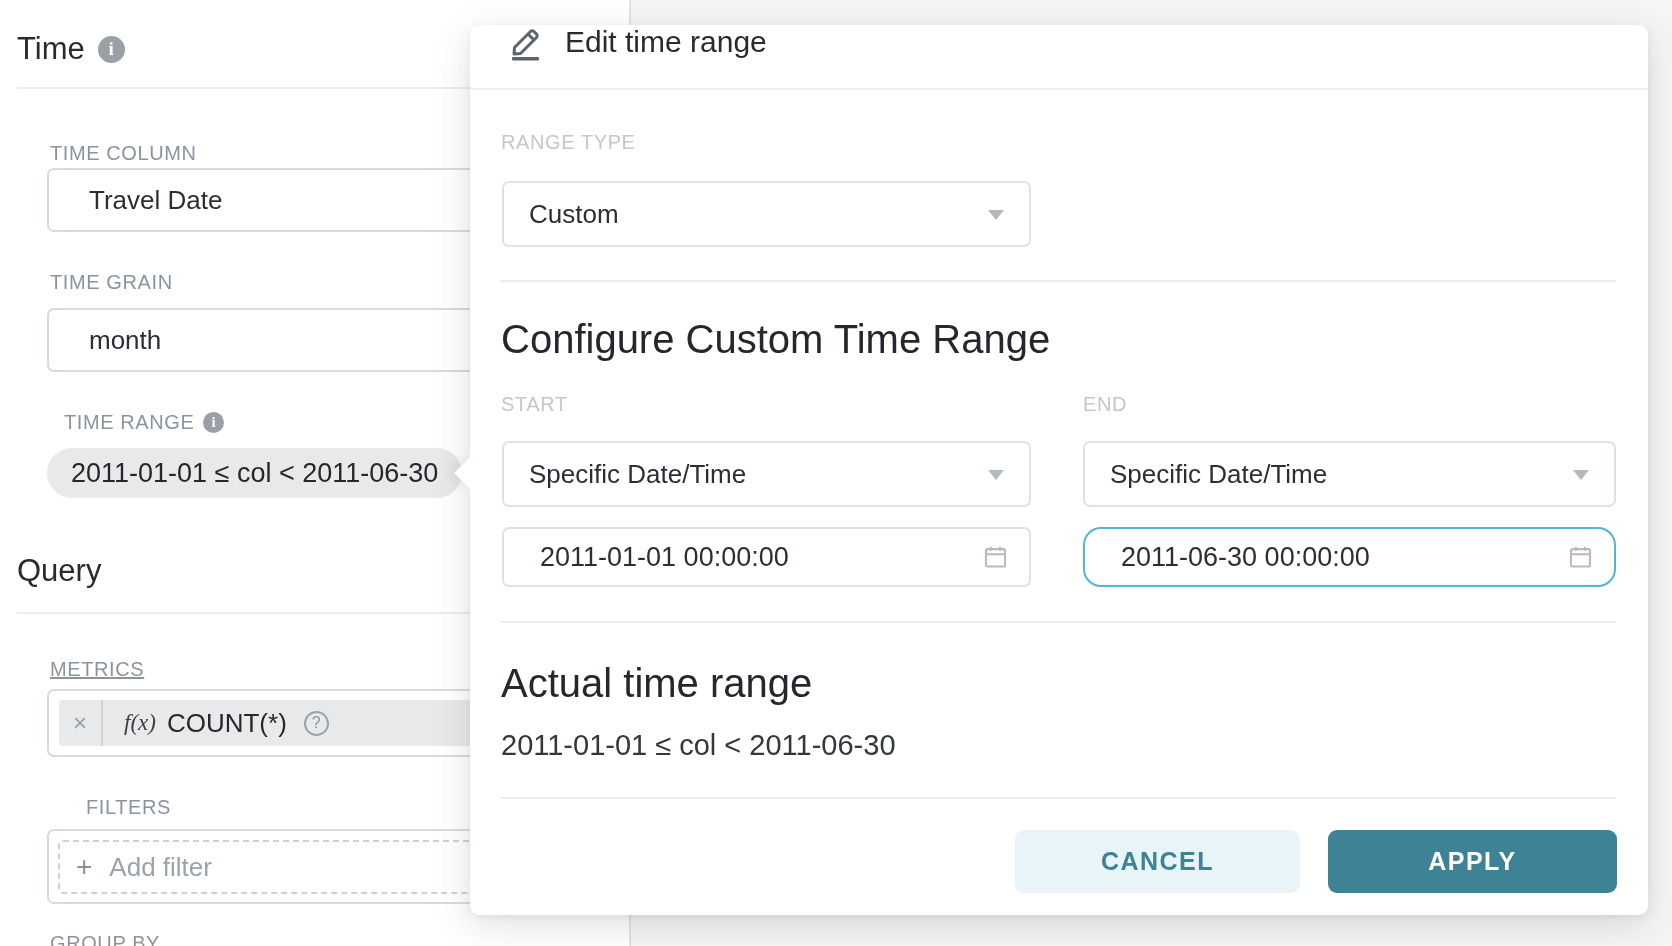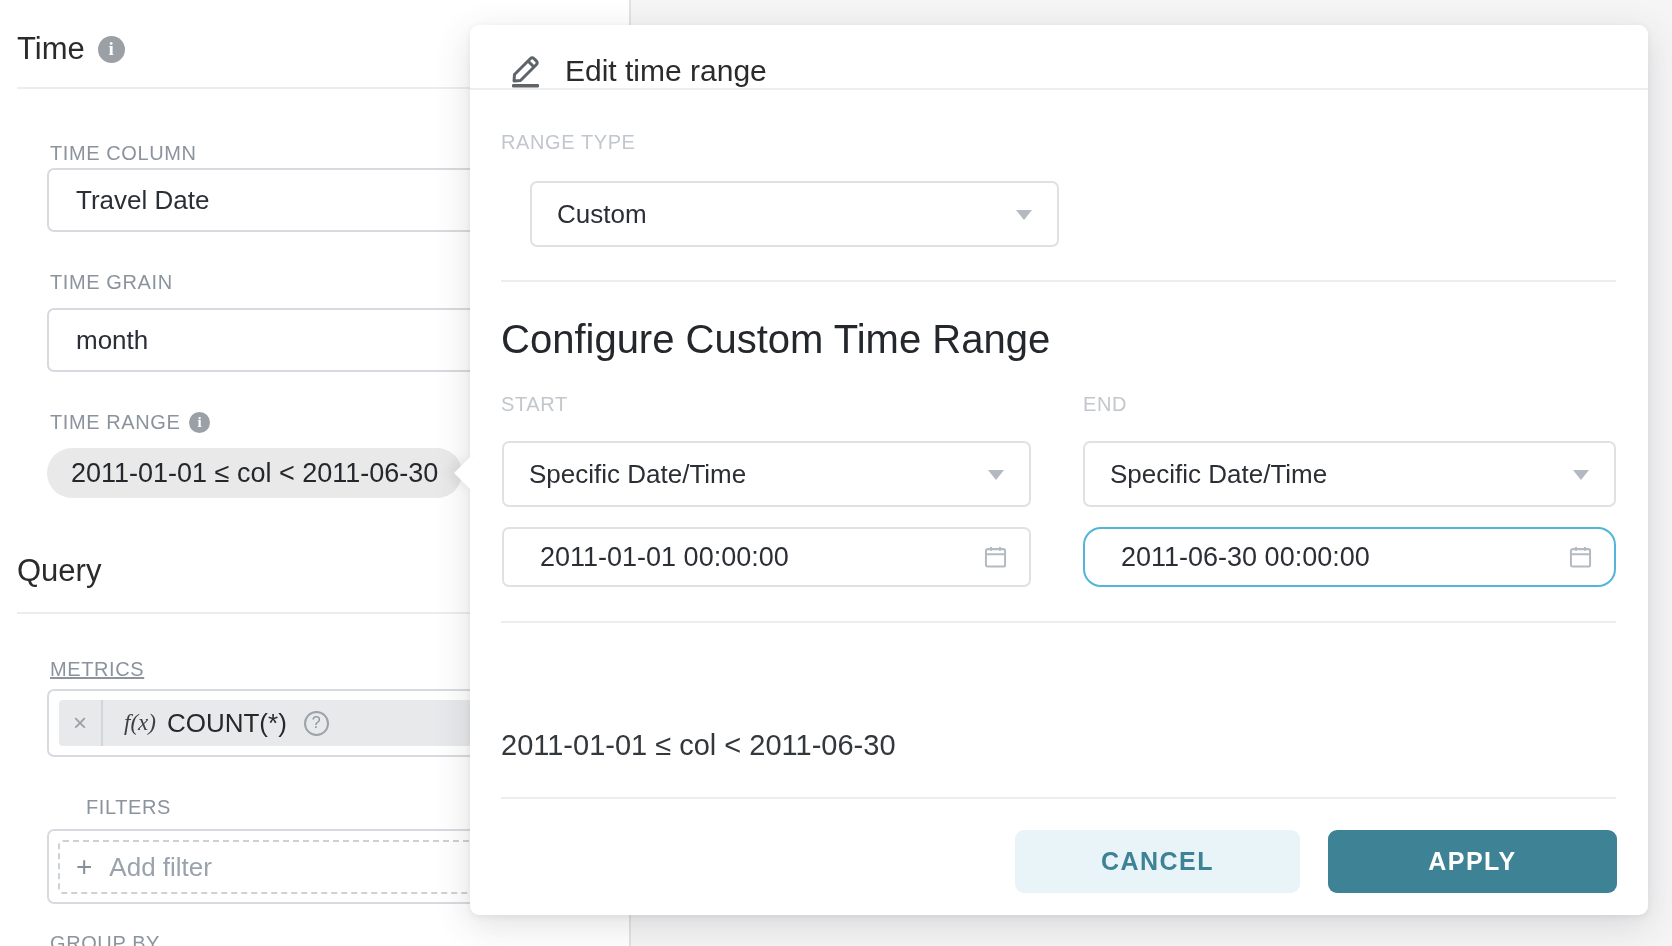--- a/index.html
+++ b/index.html
@@ -16,21 +16,21 @@
   
   .section-title { position:absolute; font-size:31px; color:#2b2b2b; display:flex; align-items:center; gap:13px; }
   .hr { position:absolute; height:2px; background:#ededed; }
   .field-label { position:absolute; font-size:20px; letter-spacing:0.6px; color:#8b949e; display:flex; align-items:center; gap:9px; }
   .info-icon { display:inline-flex; align-items:center; justify-content:center;
     background:#9aa0a6; color:#fff; border-radius:50%;
     font-family:"Liberation Serif","DejaVu Serif",serif; font-weight:700; font-style:normal; }
   .info-lg { width:27px; height:27px; font-size:19px; }
   .info-sm { width:21px; height:21px; font-size:15px; }
   .input-box { position:absolute; background:#fff; border:2px solid #d7dade; border-radius:7px;
-    display:flex; align-items:center; font-size:26px; color:#2b2f35; padding-left:27px; }
+    display:flex; align-items:center; font-size:26px; color:#2b2f35; padding-left:40px; }
   .badge { position:absolute; background:#e9e9e9; border-radius:26px; display:flex; align-items:center;
     font-size:27px; color:#24282c; padding:0 24px; }
   .metrics-box { position:absolute; background:#fff; border:2px solid #d7dade; border-radius:7px; padding:9px 0 0 10px; }
   .metric-pill { height:46px; width:560px; background:#e7e9eb; border-radius:4px; display:flex; align-items:center; overflow:hidden; }
   .pill-x { width:44px; height:100%; display:flex; align-items:center; justify-content:center;
     color:#98a0a8; font-size:24px; border-right:2px solid #d3d6d9; cursor:pointer; }
   .pill-fx { font-family:"Liberation Serif","DejaVu Serif",serif; font-style:italic; font-size:23px; color:#3c4043; margin-left:21px; }
   .pill-metric { font-size:26px; color:#26282b; margin-left:11px; }
   .pill-help { width:25px; height:25px; border:2px solid #9aa2aa; border-radius:50%; color:#8d959d;
     font-size:16px; display:flex; align-items:center; justify-content:center; margin-left:17px; }
@@ -39,21 +39,21 @@
     display:flex; align-items:center; gap:17px; padding-left:16px; color:#9aa3ad; font-size:26px; cursor:pointer; }
   .plus-glyph { color:#878f98; font-size:28px; line-height:1; }
 
   
   .modal { position:absolute; left:470px; top:25px; width:1178px; height:890px;
     background:#fff; border-radius:9px;
     box-shadow:0 10px 36px rgba(60,64,70,0.16), 0 2px 6px rgba(60,64,70,0.08); }
   .modal-arrow { position:absolute; left:-11px; top:436px; width:24px; height:24px; background:#fff;
     transform:rotate(45deg); box-shadow:-5px 5px 10px rgba(60,64,70,0.07); }
   .modal-header { position:absolute; left:0; top:0; width:100%; height:65px;
-    display:flex; align-items:flex-end; padding-left:32px; gap:19px; border-bottom:2px solid #eeeeee; }
+    display:flex; align-items:flex-start; padding-left:32px; gap:19px; border-bottom:2px solid #eeeeee; }
   .modal-title { font-size:30px; color:#2b2b2b; }
   .m-label { position:absolute; font-size:20px; letter-spacing:0.6px; color:#c2c7cd; }
   .m-hr { position:absolute; left:31px; width:1115px; height:2px; background:#ededed; }
   .m-select { position:absolute; height:66px; background:#fff; border:2px solid #dfe2e5; border-radius:7px;
     display:flex; align-items:center; font-size:26px; color:#2b2f35; padding-left:25px; cursor:pointer; }
   .caret-down { position:absolute; right:25px; top:50%; margin-top:-4px; width:0; height:0;
     border-left:8px solid transparent; border-right:8px solid transparent; border-top:10px solid #b3b9c0; }
   .m-date { position:absolute; height:60px; background:#fff; border:2px solid #dfe2e5; border-radius:7px;
     display:flex; align-items:center; }
   .m-date input { border:none; outline:none; background:transparent; width:100%; height:100%;
@@ -88,21 +88,21 @@
     <span>Travel Date</span>
   </div>
 
   <div class="field-label" style="left:50px; top:271px;">
     <span>TIME GRAIN</span>
   </div>
   <div class="input-box" style="left:47px; top:308px; width:573px; height:64px;">
     <span>month</span>
   </div>
 
-  <div class="field-label" style="left:50px; top:411px;">
+  <div class="field-label" style="left:64px; top:411px;">
     <span>TIME RANGE</span>
     <span class="info-icon info-sm">i</span>
   </div>
   <div class="badge" style="left:47px; top:448px; height:50px;">
     <span>2011-01-01 ≤ col &lt; 2011-06-30</span>
   </div>
 
   <div class="section-title" style="left:17px; top:553px;">
     <span>Query</span>
   </div>
@@ -146,21 +146,21 @@
           </g>
           <rect x="10" y="32" width="27" height="3.4" rx="1.2" fill="#5f6468"></rect>
         </svg>
       </span>
       <span class="modal-title">Edit time range</span>
     </div>
 
     <div class="m-label" style="left:31px; top:106px;">
       <span>RANGE TYPE</span>
     </div>
-    <div class="m-select" style="left:32px; top:156px; width:529px;margin-left:28px;">
+    <div class="m-select" style="left:32px; top:156px; width:529px;">
       <span>Custom</span>
       <span class="caret-down"></span>
     </div>
 
     <div class="m-hr" style="top:255px;"></div>
 
     <div class="m-heading" style="left:31px; top:292px;">
       <span>Configure Custom Time Range</span>
     </div>
 
@@ -198,20 +198,23 @@
           <rect x="3.5" y="5" width="17" height="15.5" rx="1.5"></rect>
           <line x1="3.5" y1="9.5" x2="20.5" y2="9.5"></line>
           <line x1="8" y1="3" x2="8" y2="6.5"></line>
           <line x1="16" y1="3" x2="16" y2="6.5"></line>
         </svg>
       </span>
     </div>
 
     <div class="m-hr" style="top:596px;"></div>
 
+    <div class="m-heading" style="left:31px; top:636px;">
+      <span>Actual time range</span>
+    </div>
     <div class="m-text" style="left:31px; top:704px;">
       <span>2011-01-01 ≤ col &lt; 2011-06-30</span>
     </div>
 
     <div class="m-hr" style="top:772px;"></div>
 
     <button class="btn btn-cancel">CANCEL</button>
     <button class="btn btn-apply">APPLY</button>
   </div>
 </div>

